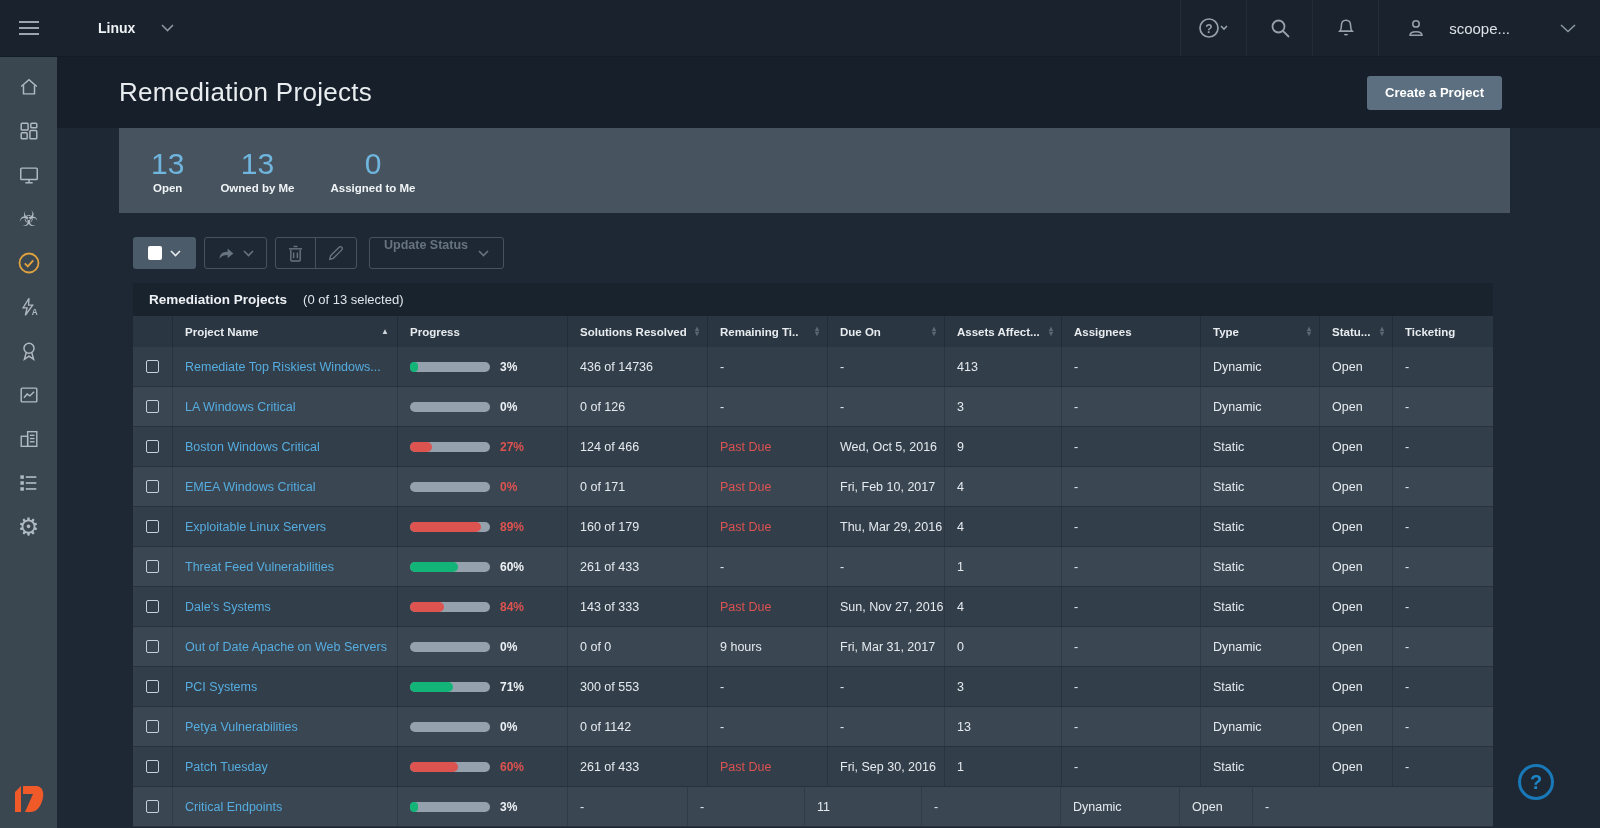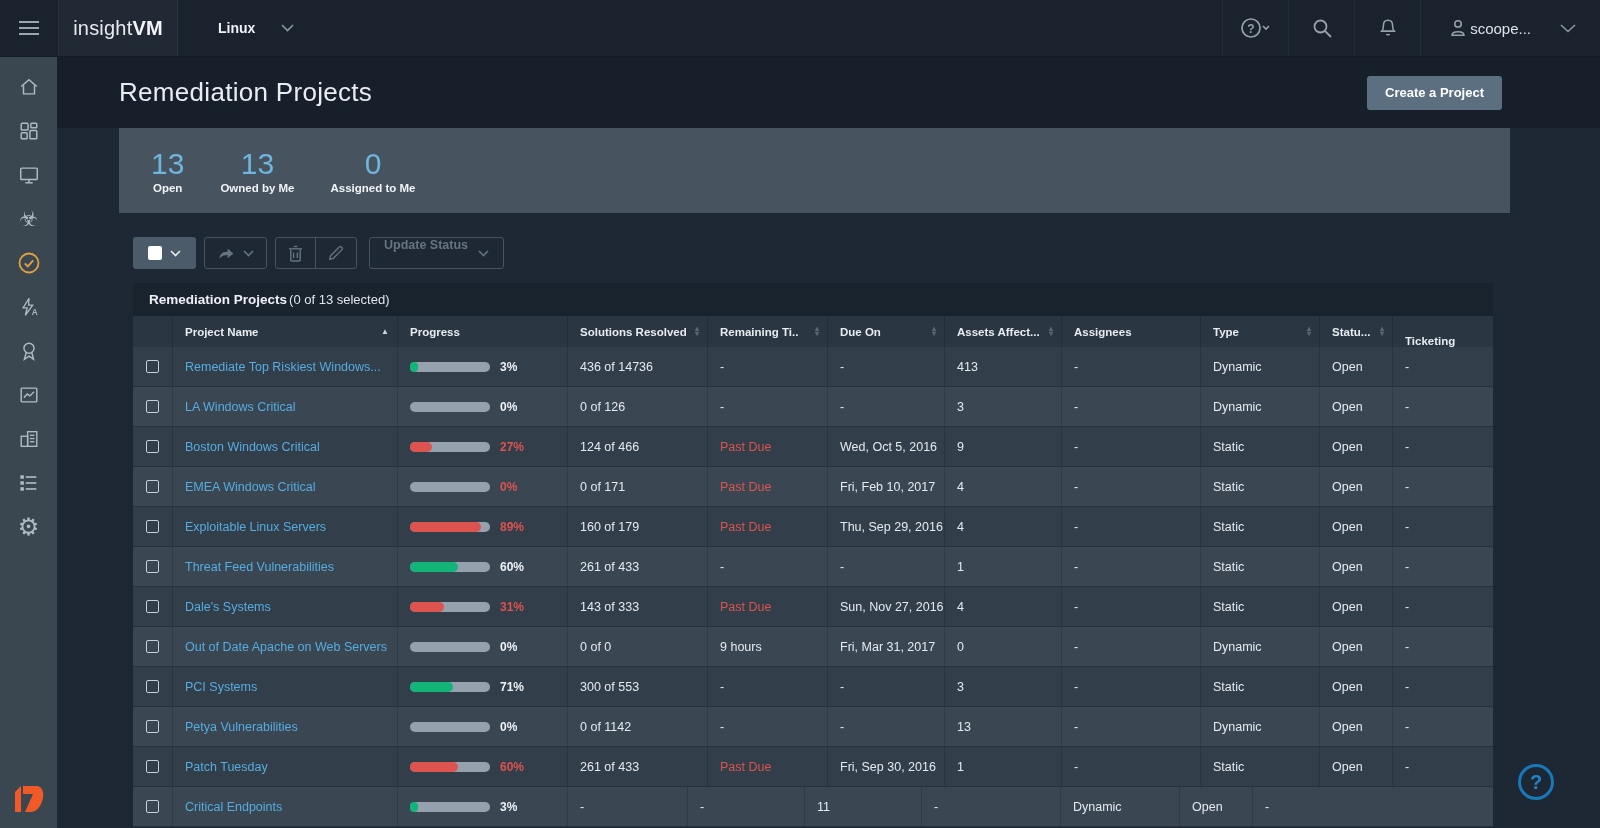--- a/index.html
+++ b/index.html
@@ -20,21 +20,21 @@
   .logo-block {
     width:120px; background:#212a34; border-left:1px solid #28323d; border-right:1px solid #28323d;
     font-size:20px; color:#f2f4f6; letter-spacing:.2px;
   }
   .logo-prefix { font-weight:400; opacity:.95; }
   .logo-suffix { font-weight:700; }
   .create-menu { margin-left:40px; gap:26px; cursor:pointer; }
   .create-label { font-size:14px; font-weight:700; color:#f0f3f5; }
   .nav-spacer { flex:1; }
   .nav-right { width:66px; border-left:1px solid #232d38; cursor:pointer; }
-  .user-block { border-left:1px solid #232d38; padding:0 24px 0 26px; gap:1px; cursor:pointer; }
+  .user-block { border-left:1px solid #232d38; padding:0 24px 0 26px; gap:22px; cursor:pointer; }
   .user-label { font-size:15px; color:#dde2e7; margin-right:28px; }
   .icon { display:inline-flex; align-items:center; justify-content:center; }
   
   .sidebar {
     position:absolute; top:57px; left:0; bottom:0; width:57px;
     background:#3a4650; display:flex; flex-direction:column; align-items:center;
     padding-top:8px; z-index:20;
   }
   .side-item { width:57px; height:44px; display:flex; align-items:center; justify-content:center; cursor:pointer; }
   .glyph-icon { font-family:"DejaVu Sans", sans-serif; color:#b0bac2; line-height:1; }
@@ -79,28 +79,28 @@
   .tb-btn { display:flex; align-items:center; justify-content:center; padding:0 12px; gap:8px; cursor:pointer; }
   .tb-btn + .tb-btn { border-left:1px solid #46535e; }
   .tb-update { margin-left:12px; padding:0 14px; }
   .tb-update-label { font-size:12.5px; font-weight:700; color:#67747f; }
   
   .table-wrap { margin:0 107px 0 76px; }
   .table-title-bar {
     height:33px; background:#19232e; display:flex; align-items:center; padding-left:16px;
   }
   .table-title { font-size:13.5px; font-weight:700; color:#eef1f4; }
-  .table-selection { font-size:13px; font-weight:400; color:#dfe5ea; margin-left:2px; }
+  .table-selection { font-size:13px; font-weight:400; color:#dfe5ea; margin-left:16px; }
   .thead { display:flex; height:31px; background:#2a3642; }
   .th {
     display:flex; align-items:center; justify-content:space-between;
     padding:0 8px 0 12px; border-right:1px solid #222d38;
     font-size:11.5px; font-weight:700; color:#e8ecef; overflow:hidden; white-space:nowrap;
   }
-  .th:last-child { border-right:none;align-items:flex-end; }
+  .th:last-child { border-right:none; }
   .sort-asc { color:#cfd6dc; font-size:8px; margin-left:6px; }
   .sort-both { display:flex; flex-direction:column; line-height:.55; font-size:8px; color:#5b6873; margin-left:6px; }
   .tbody .tr { display:flex; height:40px; background:#323e4a; border-bottom:1px solid #27323d; }
   .tbody .tr.alt { background:#3a4753; }
   .td {
     display:flex; align-items:center; padding:0 8px 0 12px;
     border-right:1px solid rgba(0,0,0,.16);
     font-size:12.5px; color:#e5eaee; overflow:hidden; white-space:nowrap;
   }
   .td:last-child { border-right:none; }
@@ -132,24 +132,20 @@
   <div class="cell hamburger">
     <span class="icon">
       <svg width="22" height="16" viewBox="0 0 22 16">
           <g stroke="#9aa5ae" stroke-width="2">
             <line x1="1" y1="2" x2="21" y2="2"></line>
             <line x1="1" y1="8" x2="21" y2="8"></line>
             <line x1="1" y1="14" x2="21" y2="14"></line>
           </g>
         </svg>
     </span>
-  </div>
-  <div class="cell logo-block">
-    <span class="logo-prefix">insight</span>
-      <span class="logo-suffix">VM</span>
   </div>
   <div class="cell create-menu">
     <span class="create-label">Linux</span>
     <span class="icon">
       <svg width="13" height="8" viewBox="0 0 13 8">
           <polyline points="1,1 6.5,6.5 12,1" fill="none" stroke="#8b96a0" stroke-width="1.6"></polyline>
         </svg>
     </span>
   </div>
   <div class="nav-spacer"></div>
@@ -598,21 +594,21 @@
             </span>
             <span class="pct red">89%</span>
           </div>
           <div class="td" style="width: 140px;">
             <span>160 of 179</span>
           </div>
           <div class="td" style="width: 120px;">
             <span class="cell-red">Past Due</span>
           </div>
           <div class="td" style="width: 117px;">
-            <span>Thu, Sep 29, 2016</span>
+            <span>Thu, Mar 29, 2016</span>
           </div>
           <div class="td" style="width: 117px;">
             <span>4</span>
           </div>
           <div class="td" style="width: 139px;">
             <span>-</span>
           </div>
           <div class="td" style="width: 119px;">
             <span>Static</span>
           </div>
@@ -665,21 +661,21 @@
           <div class="td cb-cell" style="width: 40px;">
             <span class="row-checkbox"></span>
           </div>
           <div class="td" style="width: 225px;">
             <a class="proj-link" href="#">Dale's Systems</a>
           </div>
           <div class="td" style="width: 170px;">
             <span class="bar">
               <span class="bar-fill red" style="width: 34.4px;"></span>
             </span>
-            <span class="pct red">31%</span>
+            <span class="pct red">84%</span>
           </div>
           <div class="td" style="width: 140px;">
             <span>143 of 333</span>
           </div>
           <div class="td" style="width: 120px;">
             <span class="cell-red">Past Due</span>
           </div>
           <div class="td" style="width: 117px;">
             <span>Sun, Nov 27, 2016</span>
           </div>

